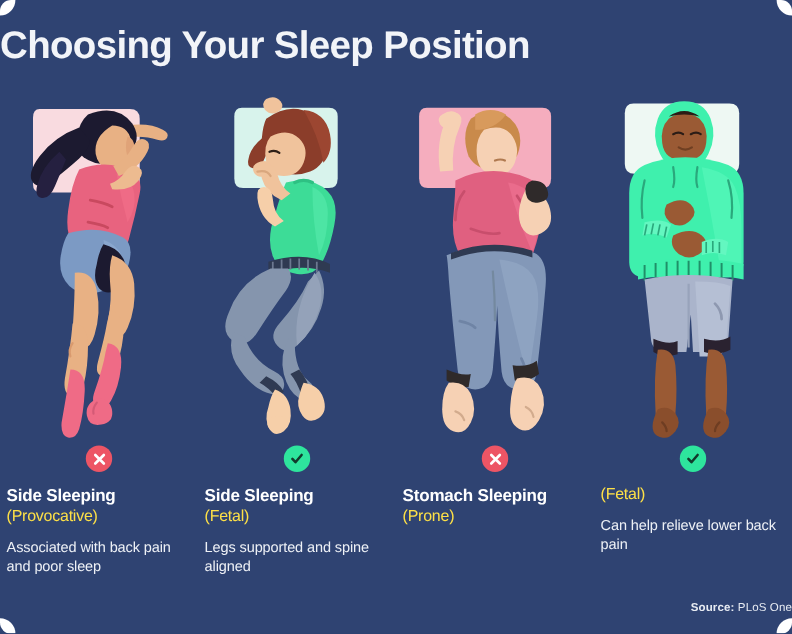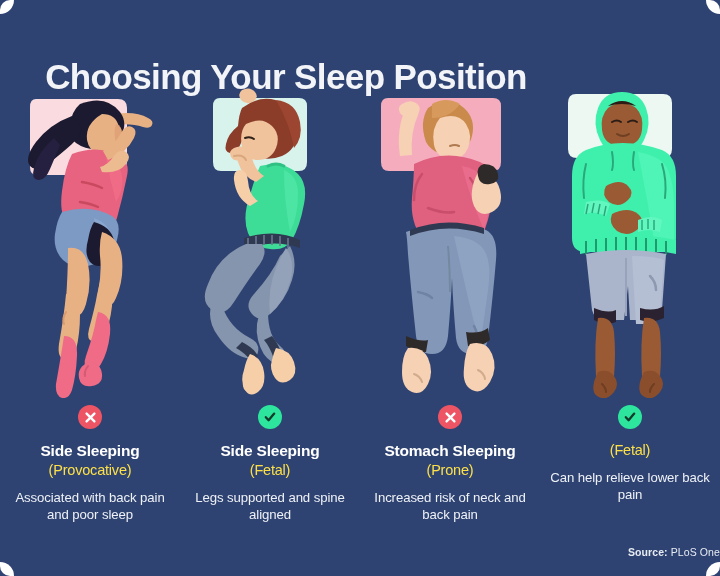--- a/index.html
+++ b/index.html
@@ -17,40 +17,39 @@
   }
   
   .corner{position:absolute;width:14px;height:14px;background:#ffffff;z-index:40;}
   .corner.tl{top:0;left:0;border-bottom-right-radius:14px;}
   .corner.tr{top:0;right:0;border-bottom-left-radius:14px;}
   .corner.bl{bottom:0;left:0;border-top-right-radius:14px;}
   .corner.br{bottom:0;right:0;border-top-left-radius:14px;}
 
   #title{
     position:absolute;top:20px;left:0;width:572px;
-    text-align:center;
+    text-align:left;
     color:#f2f4f8;
     font-size:35px;font-weight:bold;
     letter-spacing:-0.6px;
     line-height:44px;
-    margin-top:35px;
   }
 
   #figures{
     position:absolute;top:86px;left:0;width:720px;height:312px;
     display:flex;
   }
   .fig-col{flex:1;position:relative;}
   .fig-col svg{position:absolute;left:50%;top:0;transform:translateX(-50%);}
 
   #cards{
     position:absolute;top:405px;left:0;width:720px;
     display:flex;
   }
-  .card{flex:1;text-align:center;padding:0 6px;box-sizing:border-box;}
+  .card{flex:1;text-align:left;padding:0 6px;box-sizing:border-box;}
   .badge{
     width:24px;height:24px;border-radius:50%;
     margin:0 auto 12px auto;
     display:flex;align-items:center;justify-content:center;
   }
   .badge.bad{background:#ed5565;}
   .badge.good{background:#2ee59d;}
   .badge svg{display:block;}
   .card-title{
     color:#ffffff;font-size:15.5px;font-weight:bold;
@@ -319,21 +318,20 @@
     </div>
 
     <div class="card">
       <div class="badge bad">
         <svg width="13" height="13" viewBox="0 0 13 13">
           <path d="M2.6 2.6 L10.4 10.4 M10.4 2.6 L2.6 10.4" stroke="#ffffff" stroke-width="2.4" stroke-linecap="round"></path>
         </svg>
       </div>
       <div class="card-title">Stomach Sleeping</div>
       <div class="card-sub">(Prone)</div>
-      <div class="card-desc">Increased risk of neck and back pain</div>
     </div>
 
     <div class="card">
       <div class="badge good">
         <svg width="14" height="14" viewBox="0 0 14 14">
           <path d="M2.8 7.2 L5.6 10.2 L11.2 3.6" stroke="#123b2c" stroke-width="2.3" fill="none" stroke-linecap="round" stroke-linejoin="round"></path>
         </svg>
       </div>
       <div class="card-sub">(Fetal)</div>
       <div class="card-desc">Can help relieve lower back pain</div>

